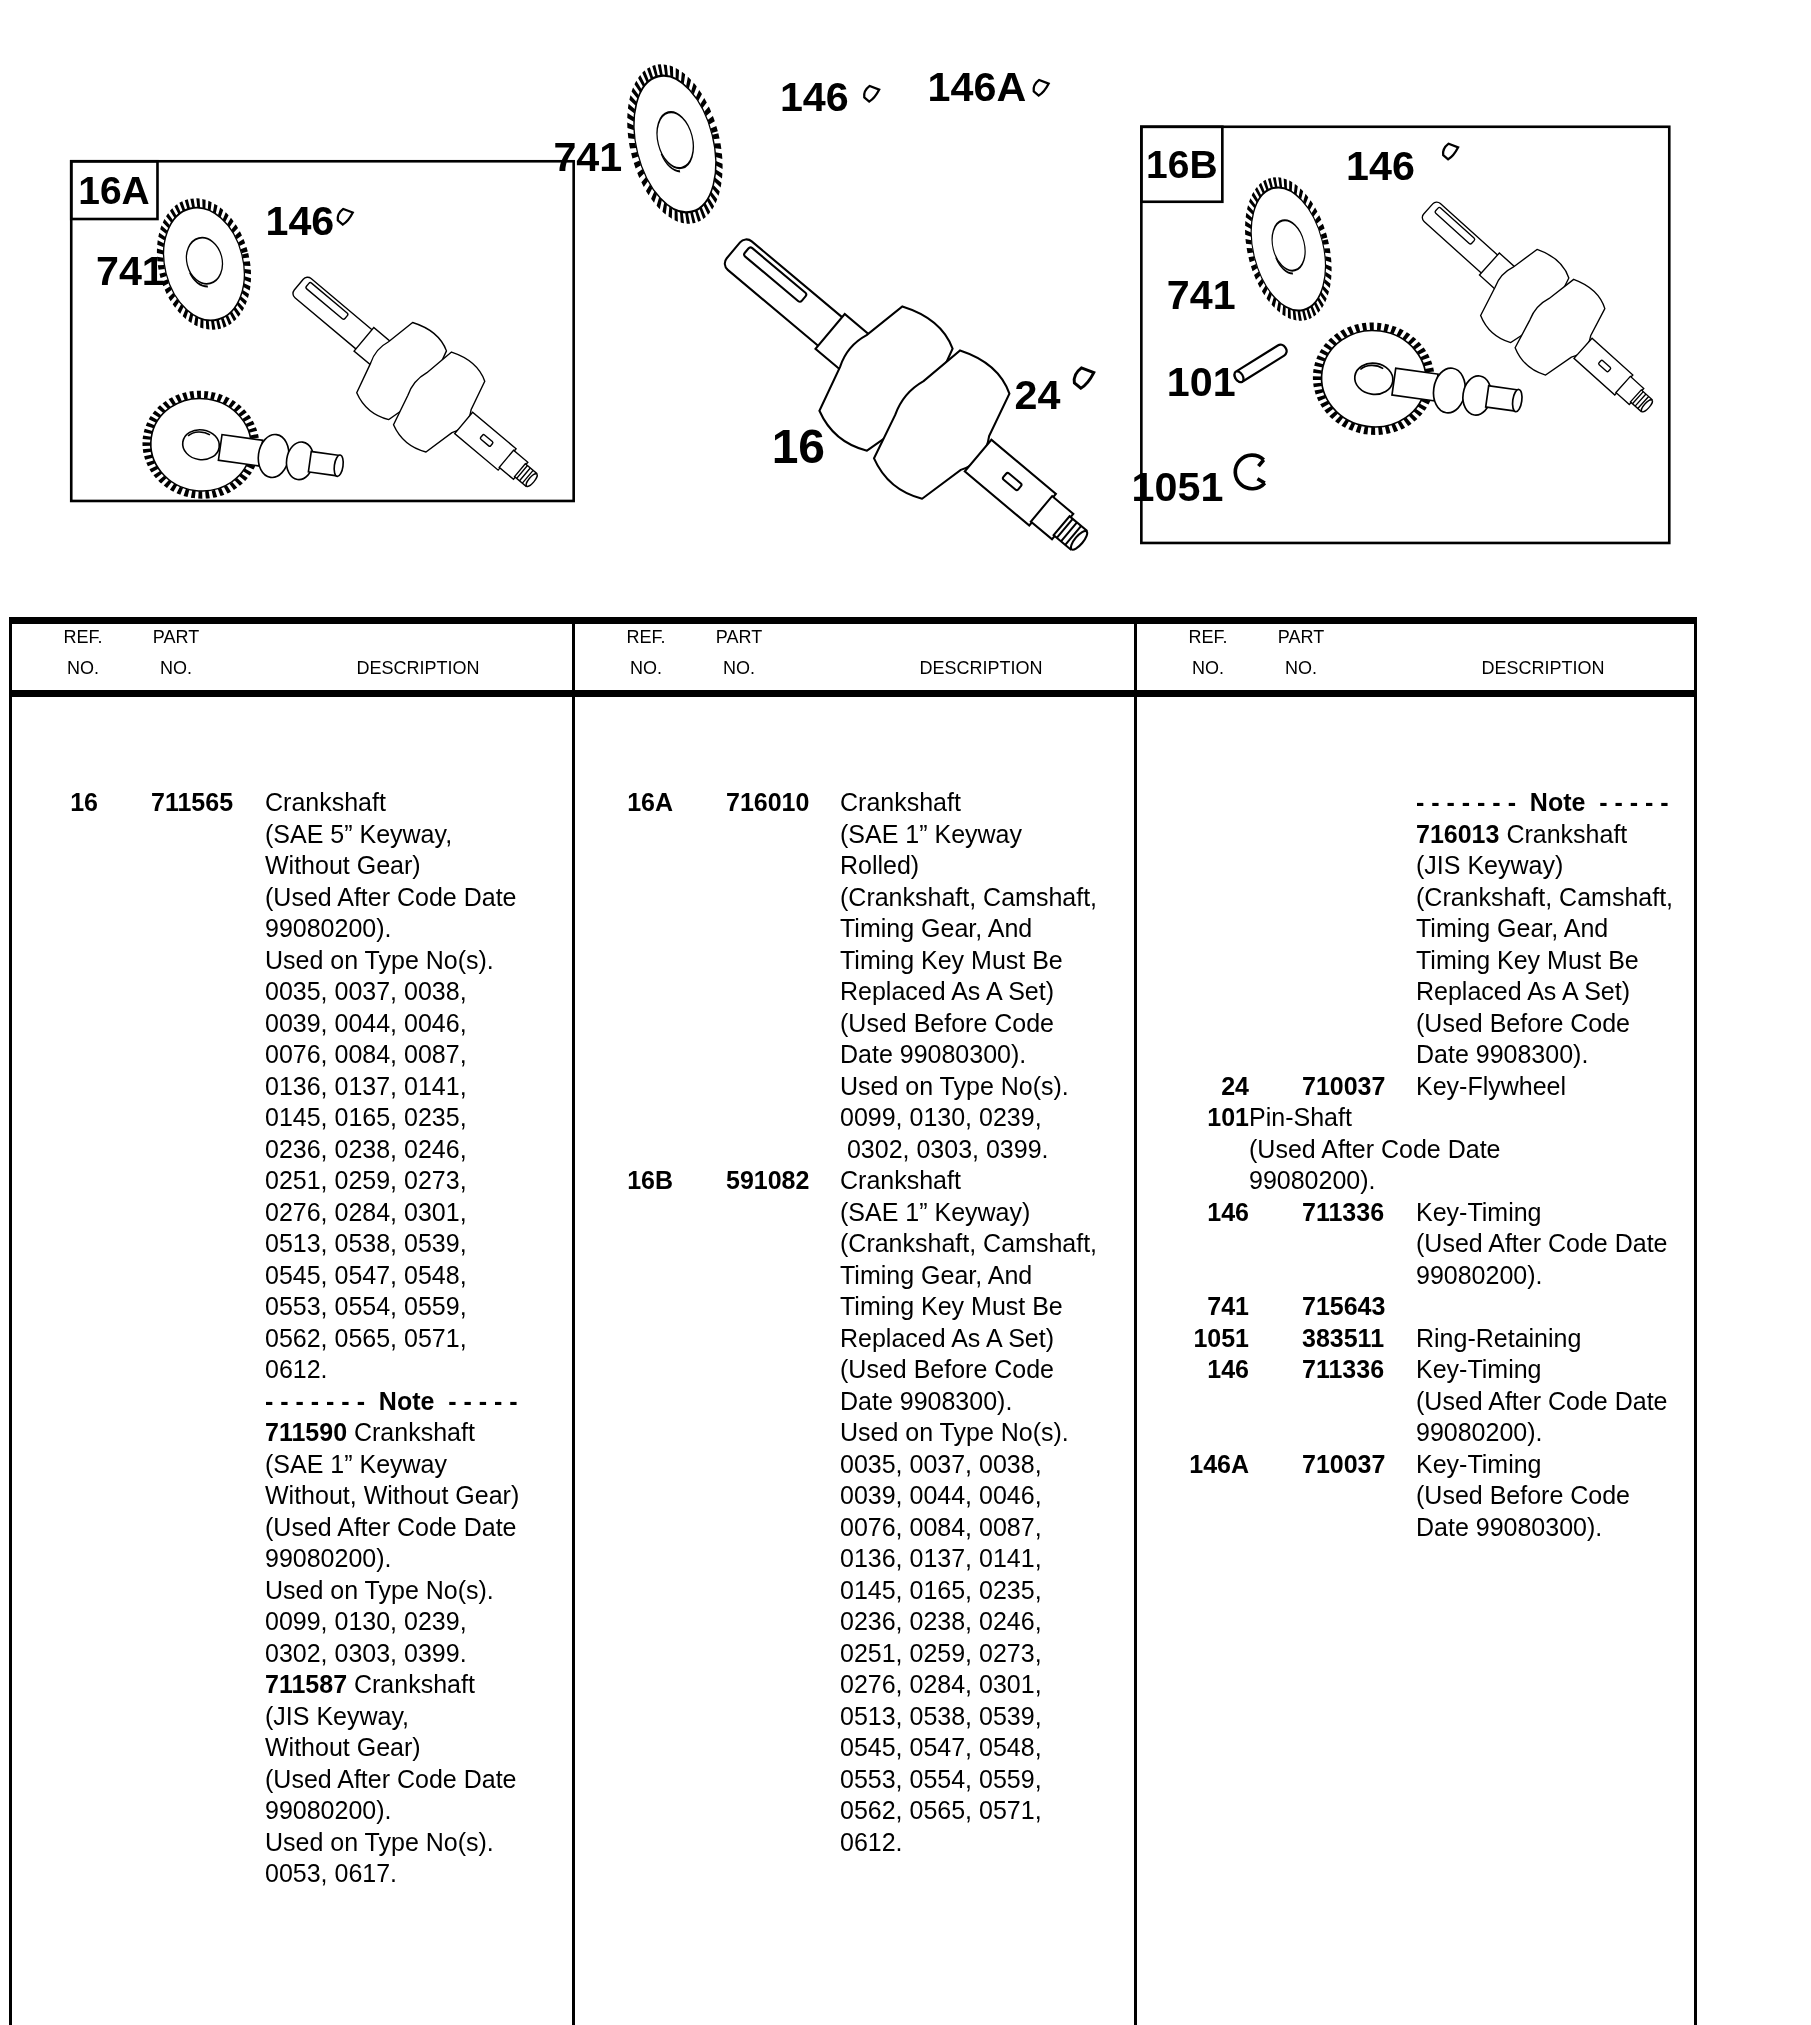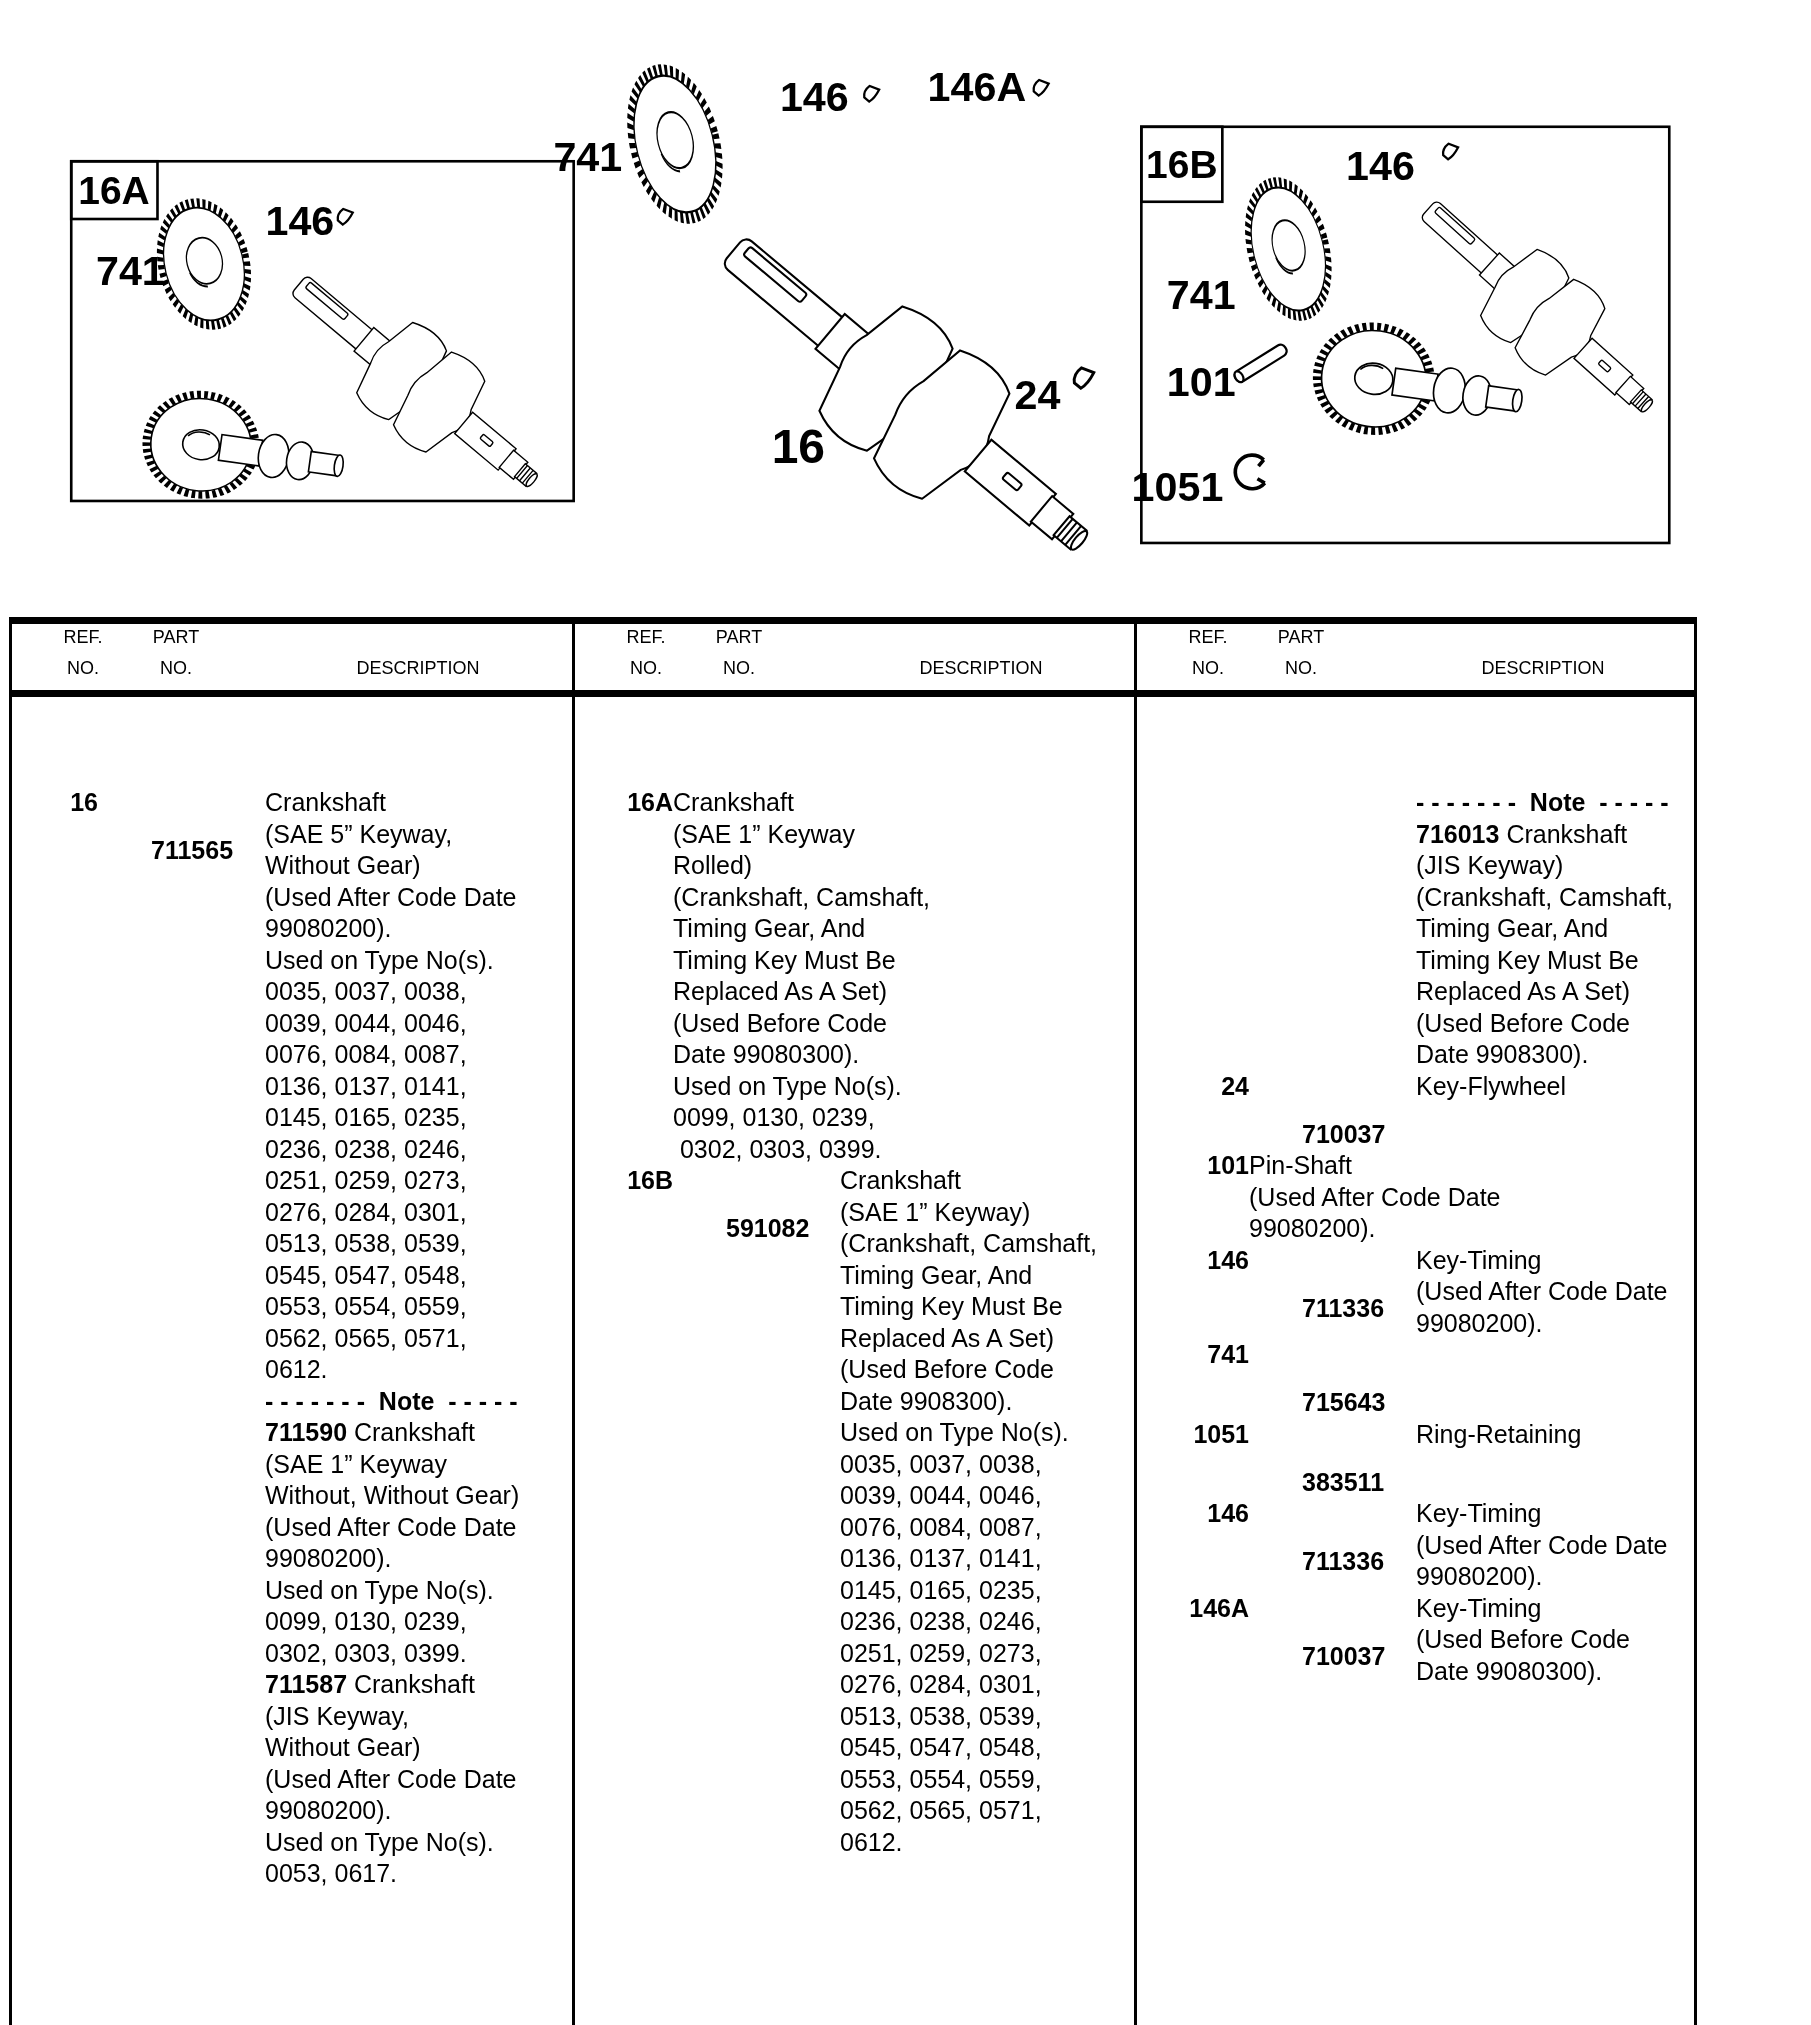--- a/index.html
+++ b/index.html
@@ -17,21 +17,21 @@
   .rule-h{position:absolute;background:#000;height:6.8px;left:9px;width:1688px;}
   .rule-v{position:absolute;background:#000;width:3px;top:617px;height:1408px;}
   .section{position:absolute;top:617px;bottom:0;}
   .s1{left:9px;width:563px;--c1:89px;}
   .s2{left:572px;width:563px;--c1:101px;}
   .s3{left:1134px;width:560px;--c1:115px;}
   .hcell{position:absolute;transform:translateX(-50%);font-size:18px;white-space:nowrap;}
   .sec-body{position:absolute;top:170px;left:0;right:0;}
   .entry{display:grid;grid-template-columns:var(--c1) 167px auto;font-size:25px;line-height:31.5px;}
   .refcell{text-align:right;font-weight:bold;}
-  .partcell{padding-left:53px;font-weight:bold;margin-top:48px;}
+  .partcell{padding-left:53px;font-weight:bold;}
   .line{white-space:pre;}
   .bold{font-weight:bold;}
 </style>
 </head>
 <body>
 
 <div class="stage">
 
   <svg class="diagram" width="1811" height="600" viewBox="0 0 2415 800">
     <defs>
@@ -182,20 +182,21 @@
 
   <div class="section s2">
     <span class="hcell" style="left:74px;top:9.8px;">REF.</span>
     <span class="hcell" style="left:74px;top:41px;">NO.</span>
     <span class="hcell" style="left:167px;top:9.8px;">PART</span>
     <span class="hcell" style="left:167px;top:41px;">NO.</span>
     <span class="hcell" style="left:409px;top:41px;">DESCRIPTION</span>
     <div class="sec-body">
         <div class="entry">
           <div class="refcell">16A</div>
+          <div class="partcell">716010</div>
           <div class="desccell">
             <div class="line"><span>Crankshaft</span></div>
             <div class="line"><span>(SAE 1” Keyway</span></div>
             <div class="line"><span>Rolled)</span></div>
             <div class="line"><span>(Crankshaft, Camshaft,</span></div>
             <div class="line"><span>Timing Gear, And</span></div>
             <div class="line"><span>Timing Key Must Be</span></div>
             <div class="line"><span>Replaced As A Set)</span></div>
             <div class="line"><span>(Used Before Code</span></div>
             <div class="line"><span>Date 99080300).</span></div>

